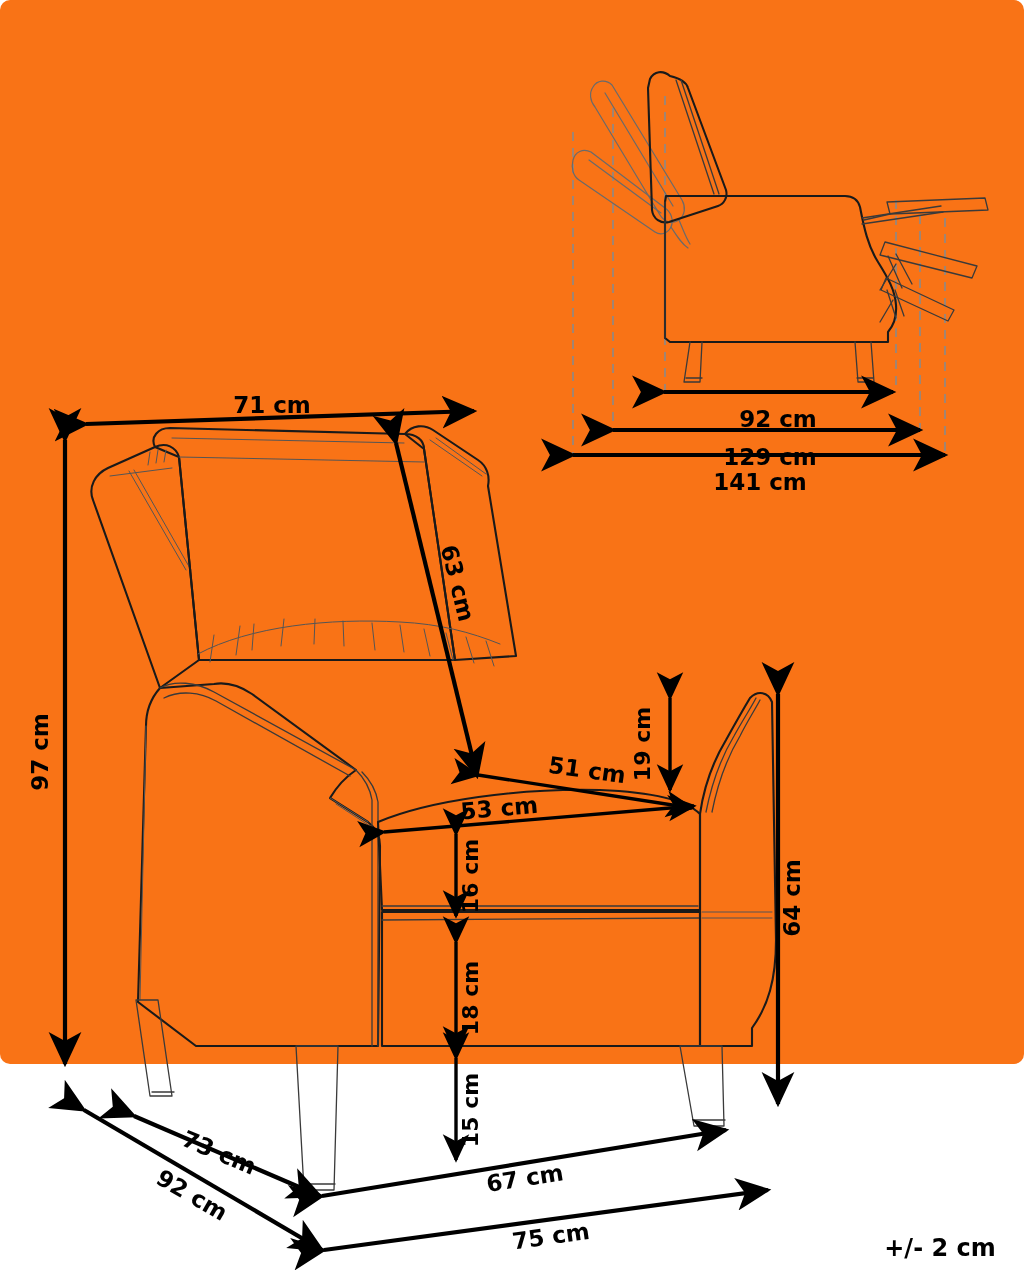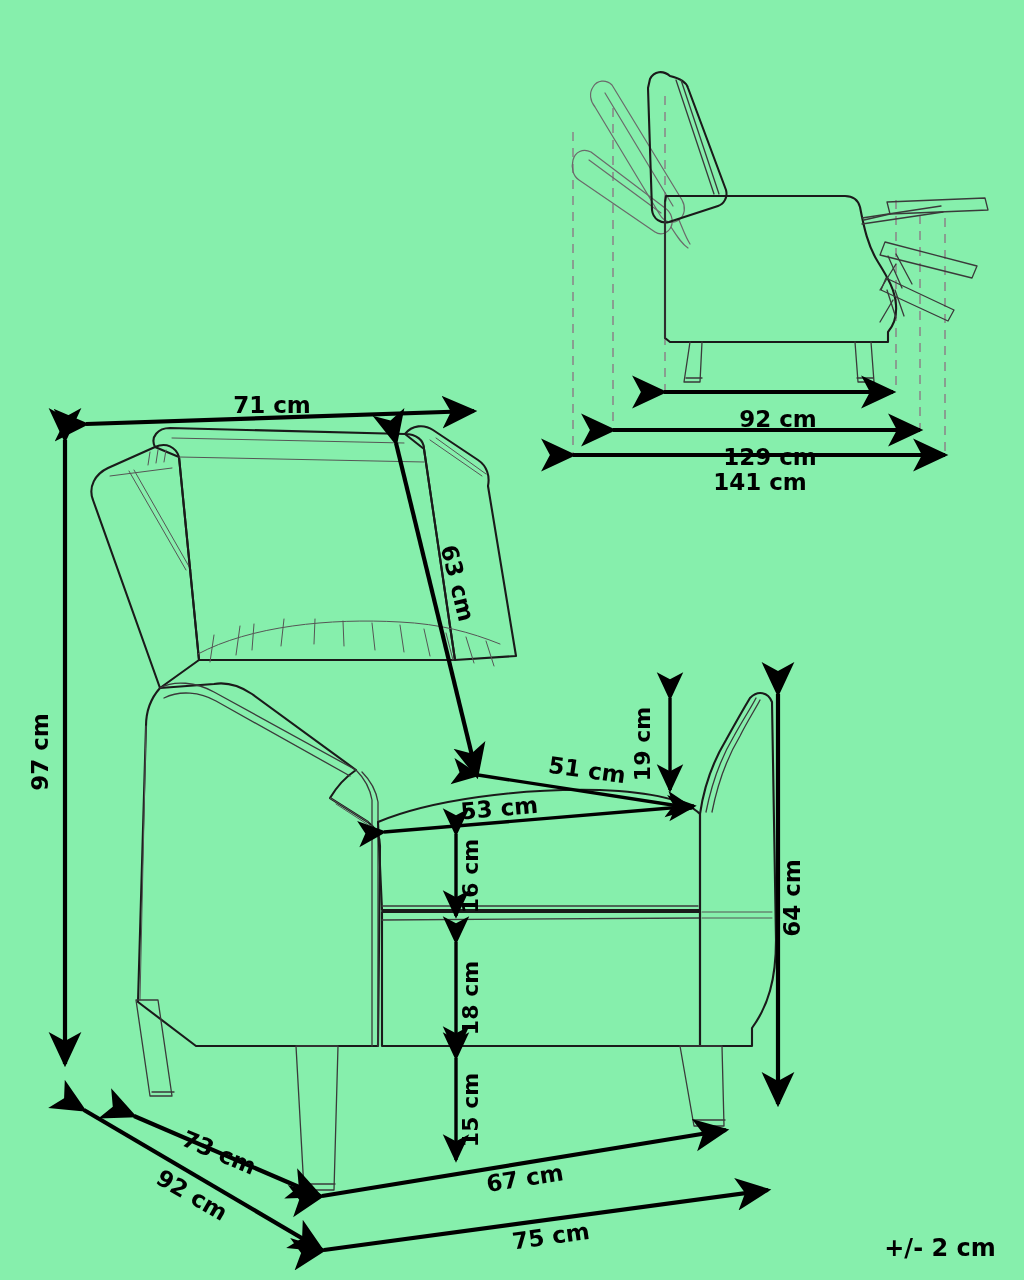--- a/index.html
+++ b/index.html
@@ -9,22 +9,23 @@
   }
   body {
     width: 1024px;
     height: 1280px;
     font-family: "Liberation Sans", sans-serif;
     overflow: hidden;
   }
   #sheet {
     position: relative;
     width: 1024px;
-    height: 1280px;
-    background: #86efac;
+    height: 1064px;
+    background: #f97316;
+    border-radius: 10px;
   }
   #sheet svg {
     position: absolute;
     top: 0;
     left: 0;
     width: 1024px;
     height: 1280px;
   }
   .dim-label {
     font-family: "DejaVu Sans", sans-serif;

